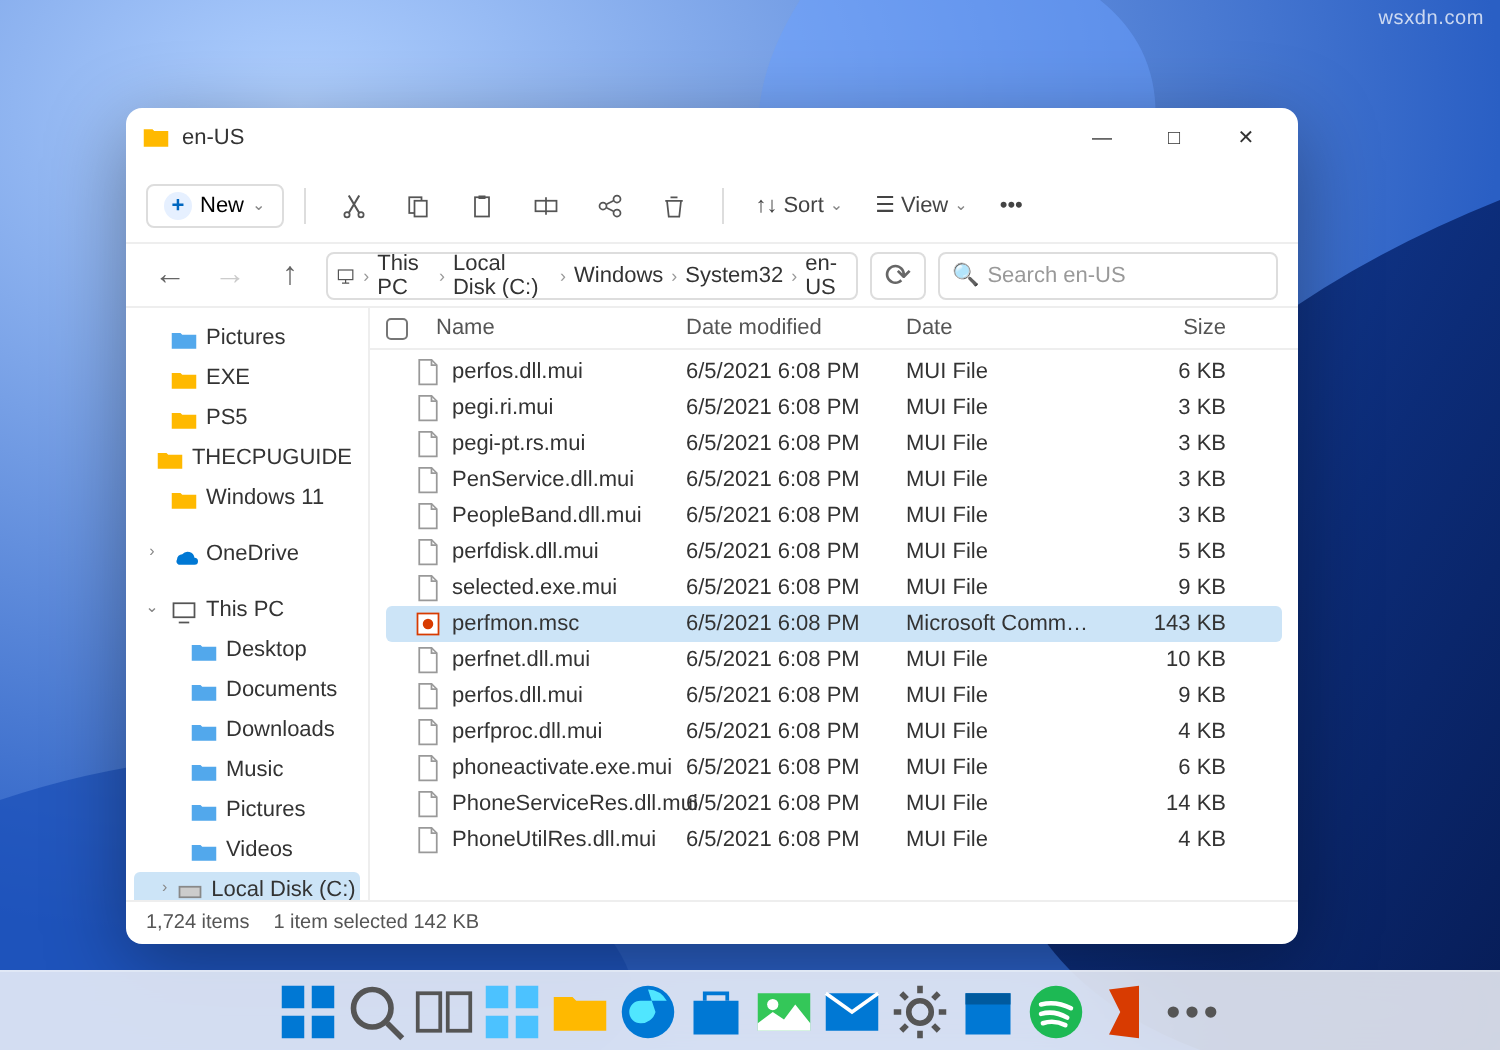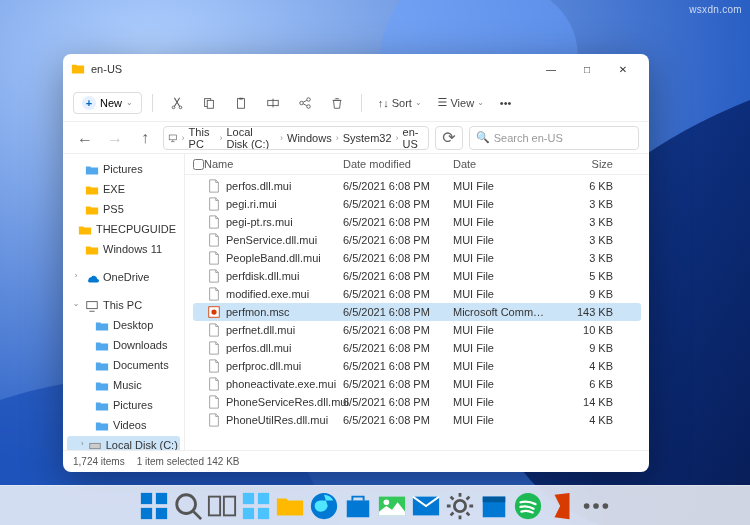--- a/index.html
+++ b/index.html
@@ -27,21 +27,21 @@
 .search-box{width:170px;height:24px;border:1px solid #ddd;border-radius:4px;display:flex;align-items:center;padding:0 6px;font-size:11px;color:#999;gap:4px}
 .body{flex:1;display:flex;overflow:hidden}
 .sidebar{width:122px;border-right:1px solid #eee;padding:6px 4px;overflow-y:auto;font-size:11px}
 .sb-item{display:flex;align-items:flex-start;gap:4px;padding:3px 4px;border-radius:3px;color:#333;white-space:nowrap}
 .sb-item.sel{background:#cce4f7}
 .sb-chev{width:10px;font-size:8px;color:#888;text-align:center}
 .sb-icon{width:14px;height:14px;flex-shrink:0}
 .sb-spacer{height:8px}
 .main{flex:1;display:flex;flex-direction:column;overflow:hidden}
 .col-headers{display:flex;padding:4px 8px;border-bottom:1px solid #eee;font-size:11px;color:#555}
-.col-name{width:150px;display:flex;align-items:flex-end;}
+.col-name{width:150px;display:flex;align-items:flex-end;gap:14px}
 .col-date{width:110px}
 .col-type{width:100px}
 .col-size{width:60px;text-align:right}
 .file-list{flex:1;overflow-y:auto;padding:2px 8px}
 .file-row{display:flex;align-items:center;padding:2px 0;font-size:11px;color:#333;border-radius:3px}
 .file-row.selected{background:#cce4f7}
 .file-row .col-name{display:flex;align-items:center;gap:5px;padding-left:14px}
 .file-icon{width:14px;height:14px;flex-shrink:0}
 .statusbar{height:22px;border-top:1px solid #eee;display:flex;align-items:center;padding:0 10px;font-size:10px;color:#555;gap:12px}
 .taskbar{position:absolute;bottom:0;left:0;right:0;height:40px;background:rgba(243,246,252,.85);backdrop-filter:blur(20px);display:flex;align-items:center;justify-content:center;gap:4px;z-index:3;border-top:1px solid rgba(255,255,255,.3)}
@@ -231,28 +231,28 @@
           <svg class="sb-icon" viewBox="0 0 16 16">
             <path fill="#52a8ec" d="M1 4h5l1 1h8v8H1z"></path>
           </svg>
           <span>Desktop</span>
         </div>
         <div class="sb-item " style="padding-left:14px">
           <span class="sb-chev"></span>
           <svg class="sb-icon" viewBox="0 0 16 16">
             <path fill="#52a8ec" d="M1 4h5l1 1h8v8H1z"></path>
           </svg>
+          <span>Documents</span>
+        </div>
+        <div class="sb-item " style="padding-left:14px">
+          <span class="sb-chev"></span>
+          <svg class="sb-icon" viewBox="0 0 16 16">
+            <path fill="#52a8ec" d="M1 4h5l1 1h8v8H1z"></path>
+          </svg>
           <span>Downloads</span>
-        </div>
-        <div class="sb-item " style="padding-left:14px">
-          <span class="sb-chev"></span>
-          <svg class="sb-icon" viewBox="0 0 16 16">
-            <path fill="#52a8ec" d="M1 4h5l1 1h8v8H1z"></path>
-          </svg>
-          <span>Documents</span>
         </div>
         <div class="sb-item " style="padding-left:14px">
           <span class="sb-chev"></span>
           <svg class="sb-icon" viewBox="0 0 16 16">
             <path fill="#52a8ec" d="M1 4h5l1 1h8v8H1z"></path>
           </svg>
           <span>Music</span>
         </div>
         <div class="sb-item " style="padding-left:14px">
           <span class="sb-chev"></span>
@@ -358,21 +358,21 @@
             <div class="col-date">6/5/2021 6:08 PM</div>
             <div class="col-type">MUI File</div>
             <div class="col-size">5 KB</div>
           </div>
           <div class="file-row ">
             <div class="col-name">
               <svg class="file-icon" viewBox="0 0 16 16">
                 <path d="M3 1h7l3 3v11H3z" fill="#fff" stroke="#999"></path>
                 <path d="M10 1v3h3" fill="none" stroke="#999"></path>
               </svg>
-              <span>modified.exe.mui</span>
+              <span>selected.exe.mui</span>
             </div>
             <div class="col-date">6/5/2021 6:08 PM</div>
             <div class="col-type">MUI File</div>
             <div class="col-size">9 KB</div>
           </div>
           <div class="file-row selected">
             <div class="col-name">
               <svg class="file-icon" viewBox="0 0 16 16">
                 <rect x="2" y="2" width="12" height="12" fill="#fff" stroke="#d83b01"></rect>
                 <circle cx="8" cy="8" r="3" fill="#d83b01"></circle>

